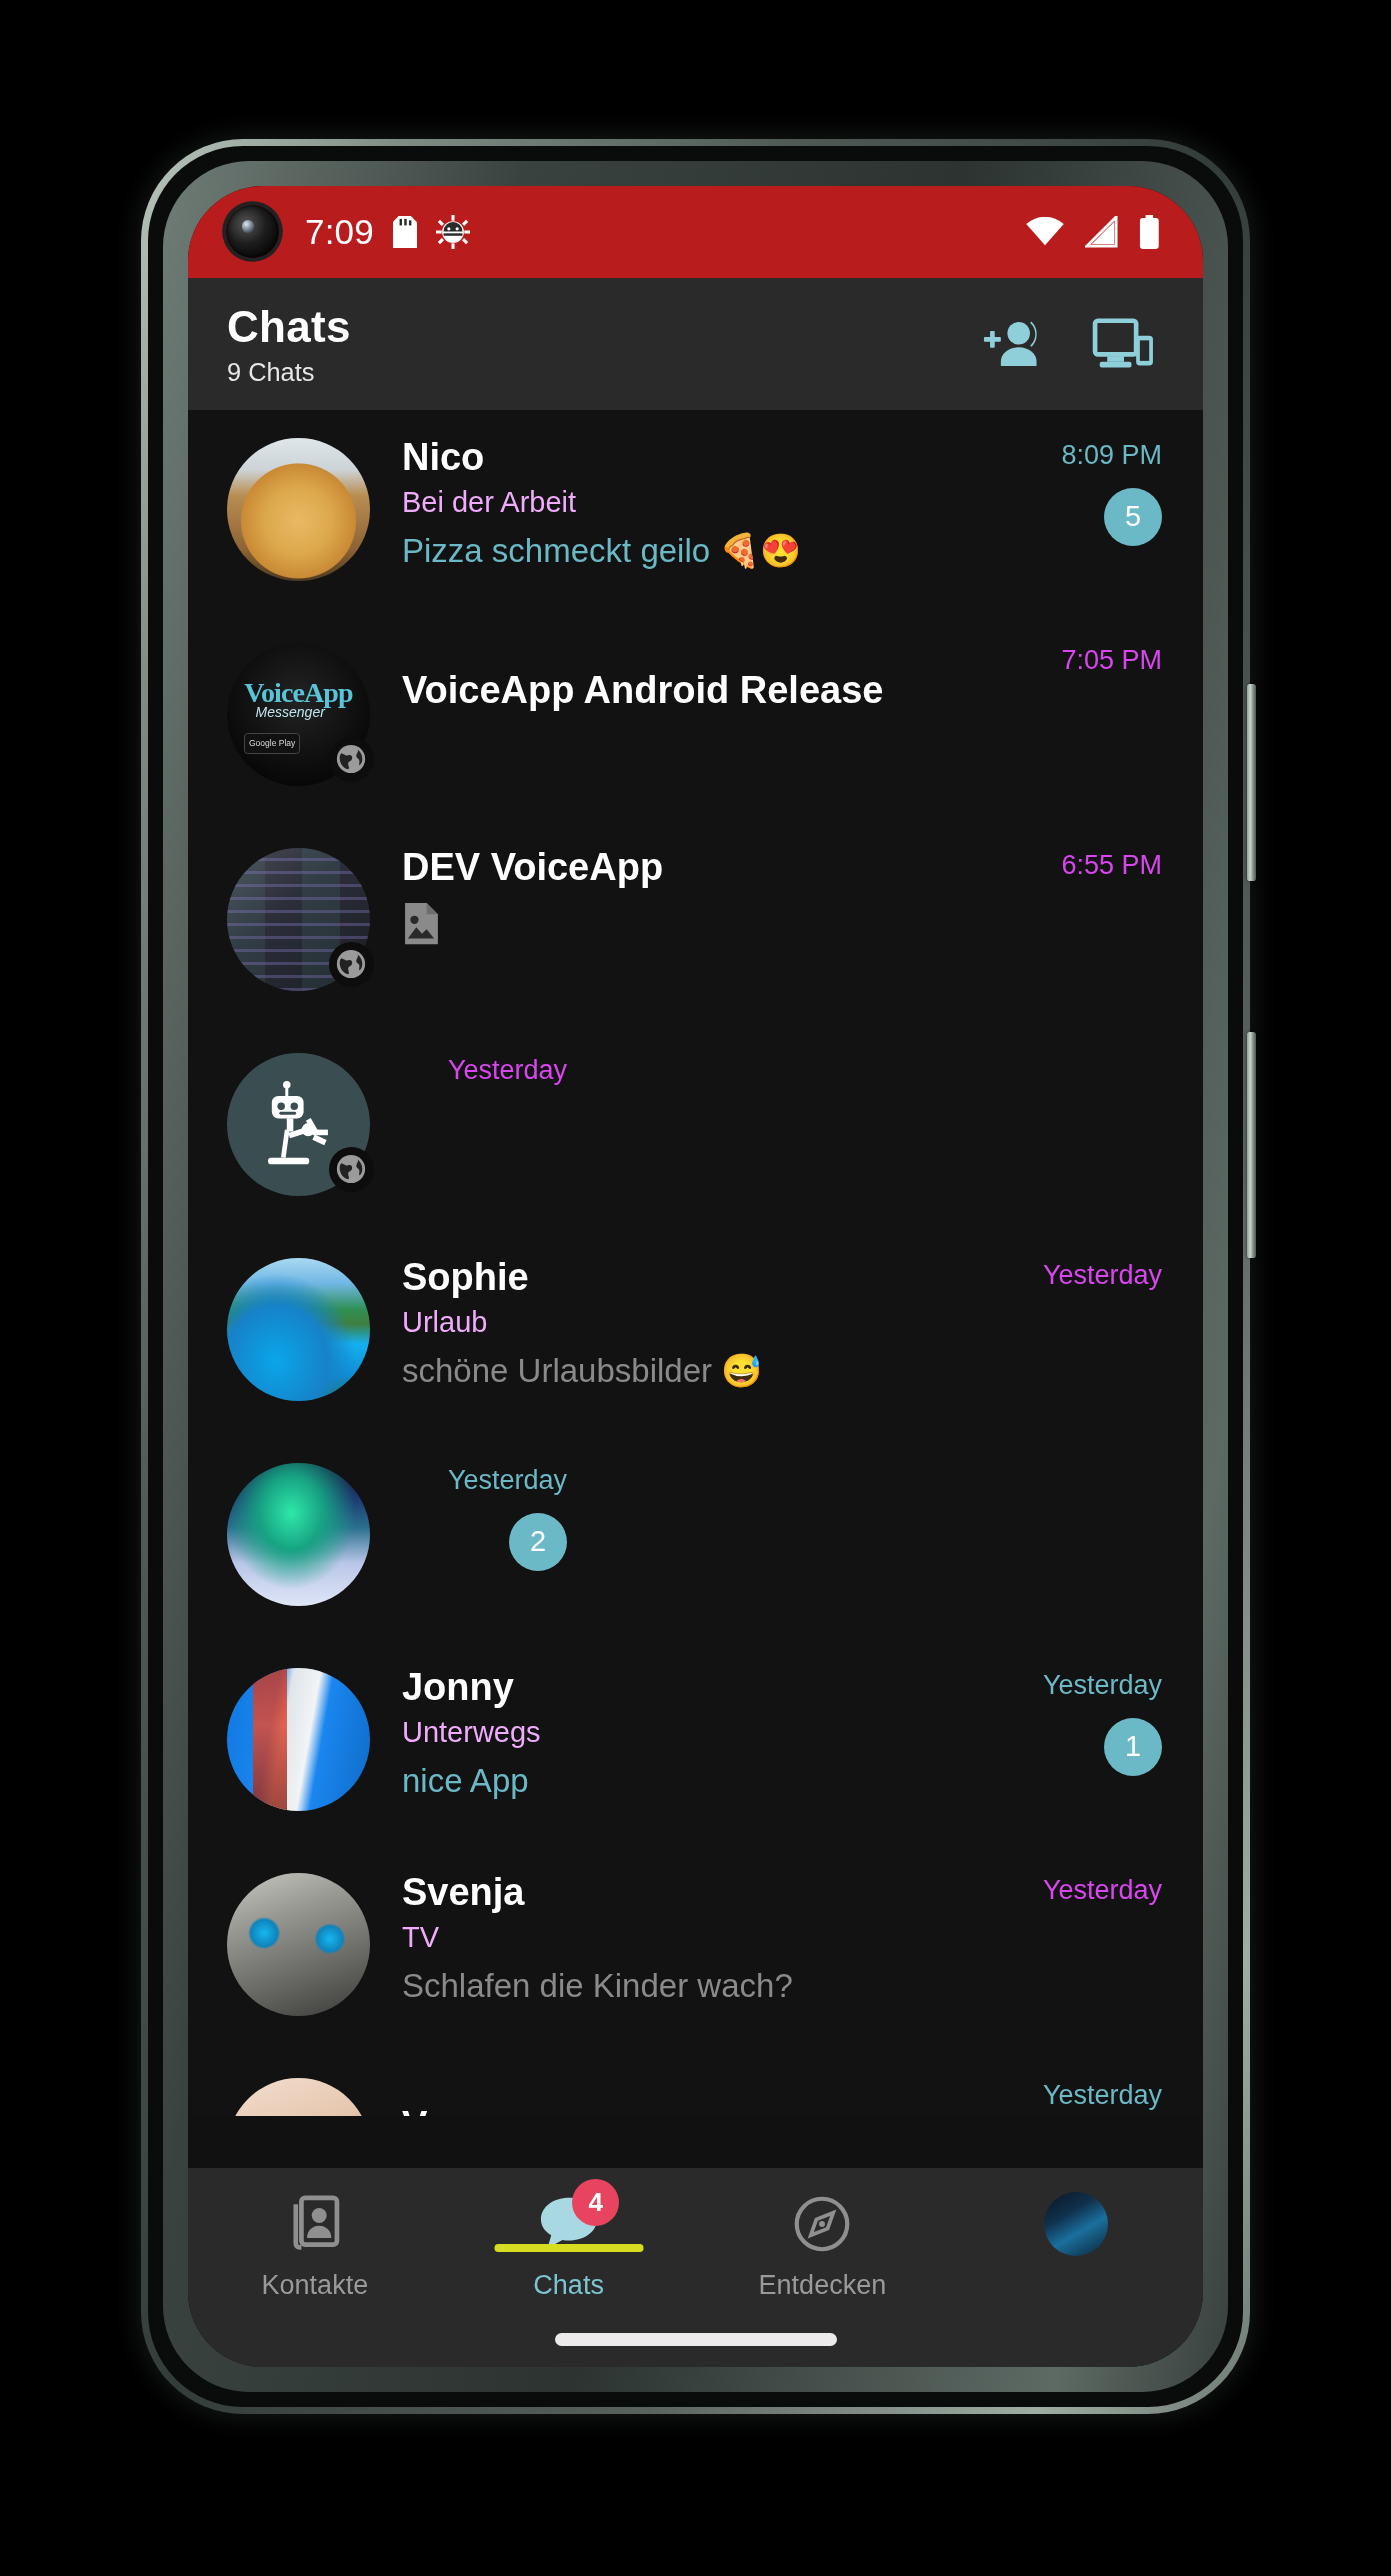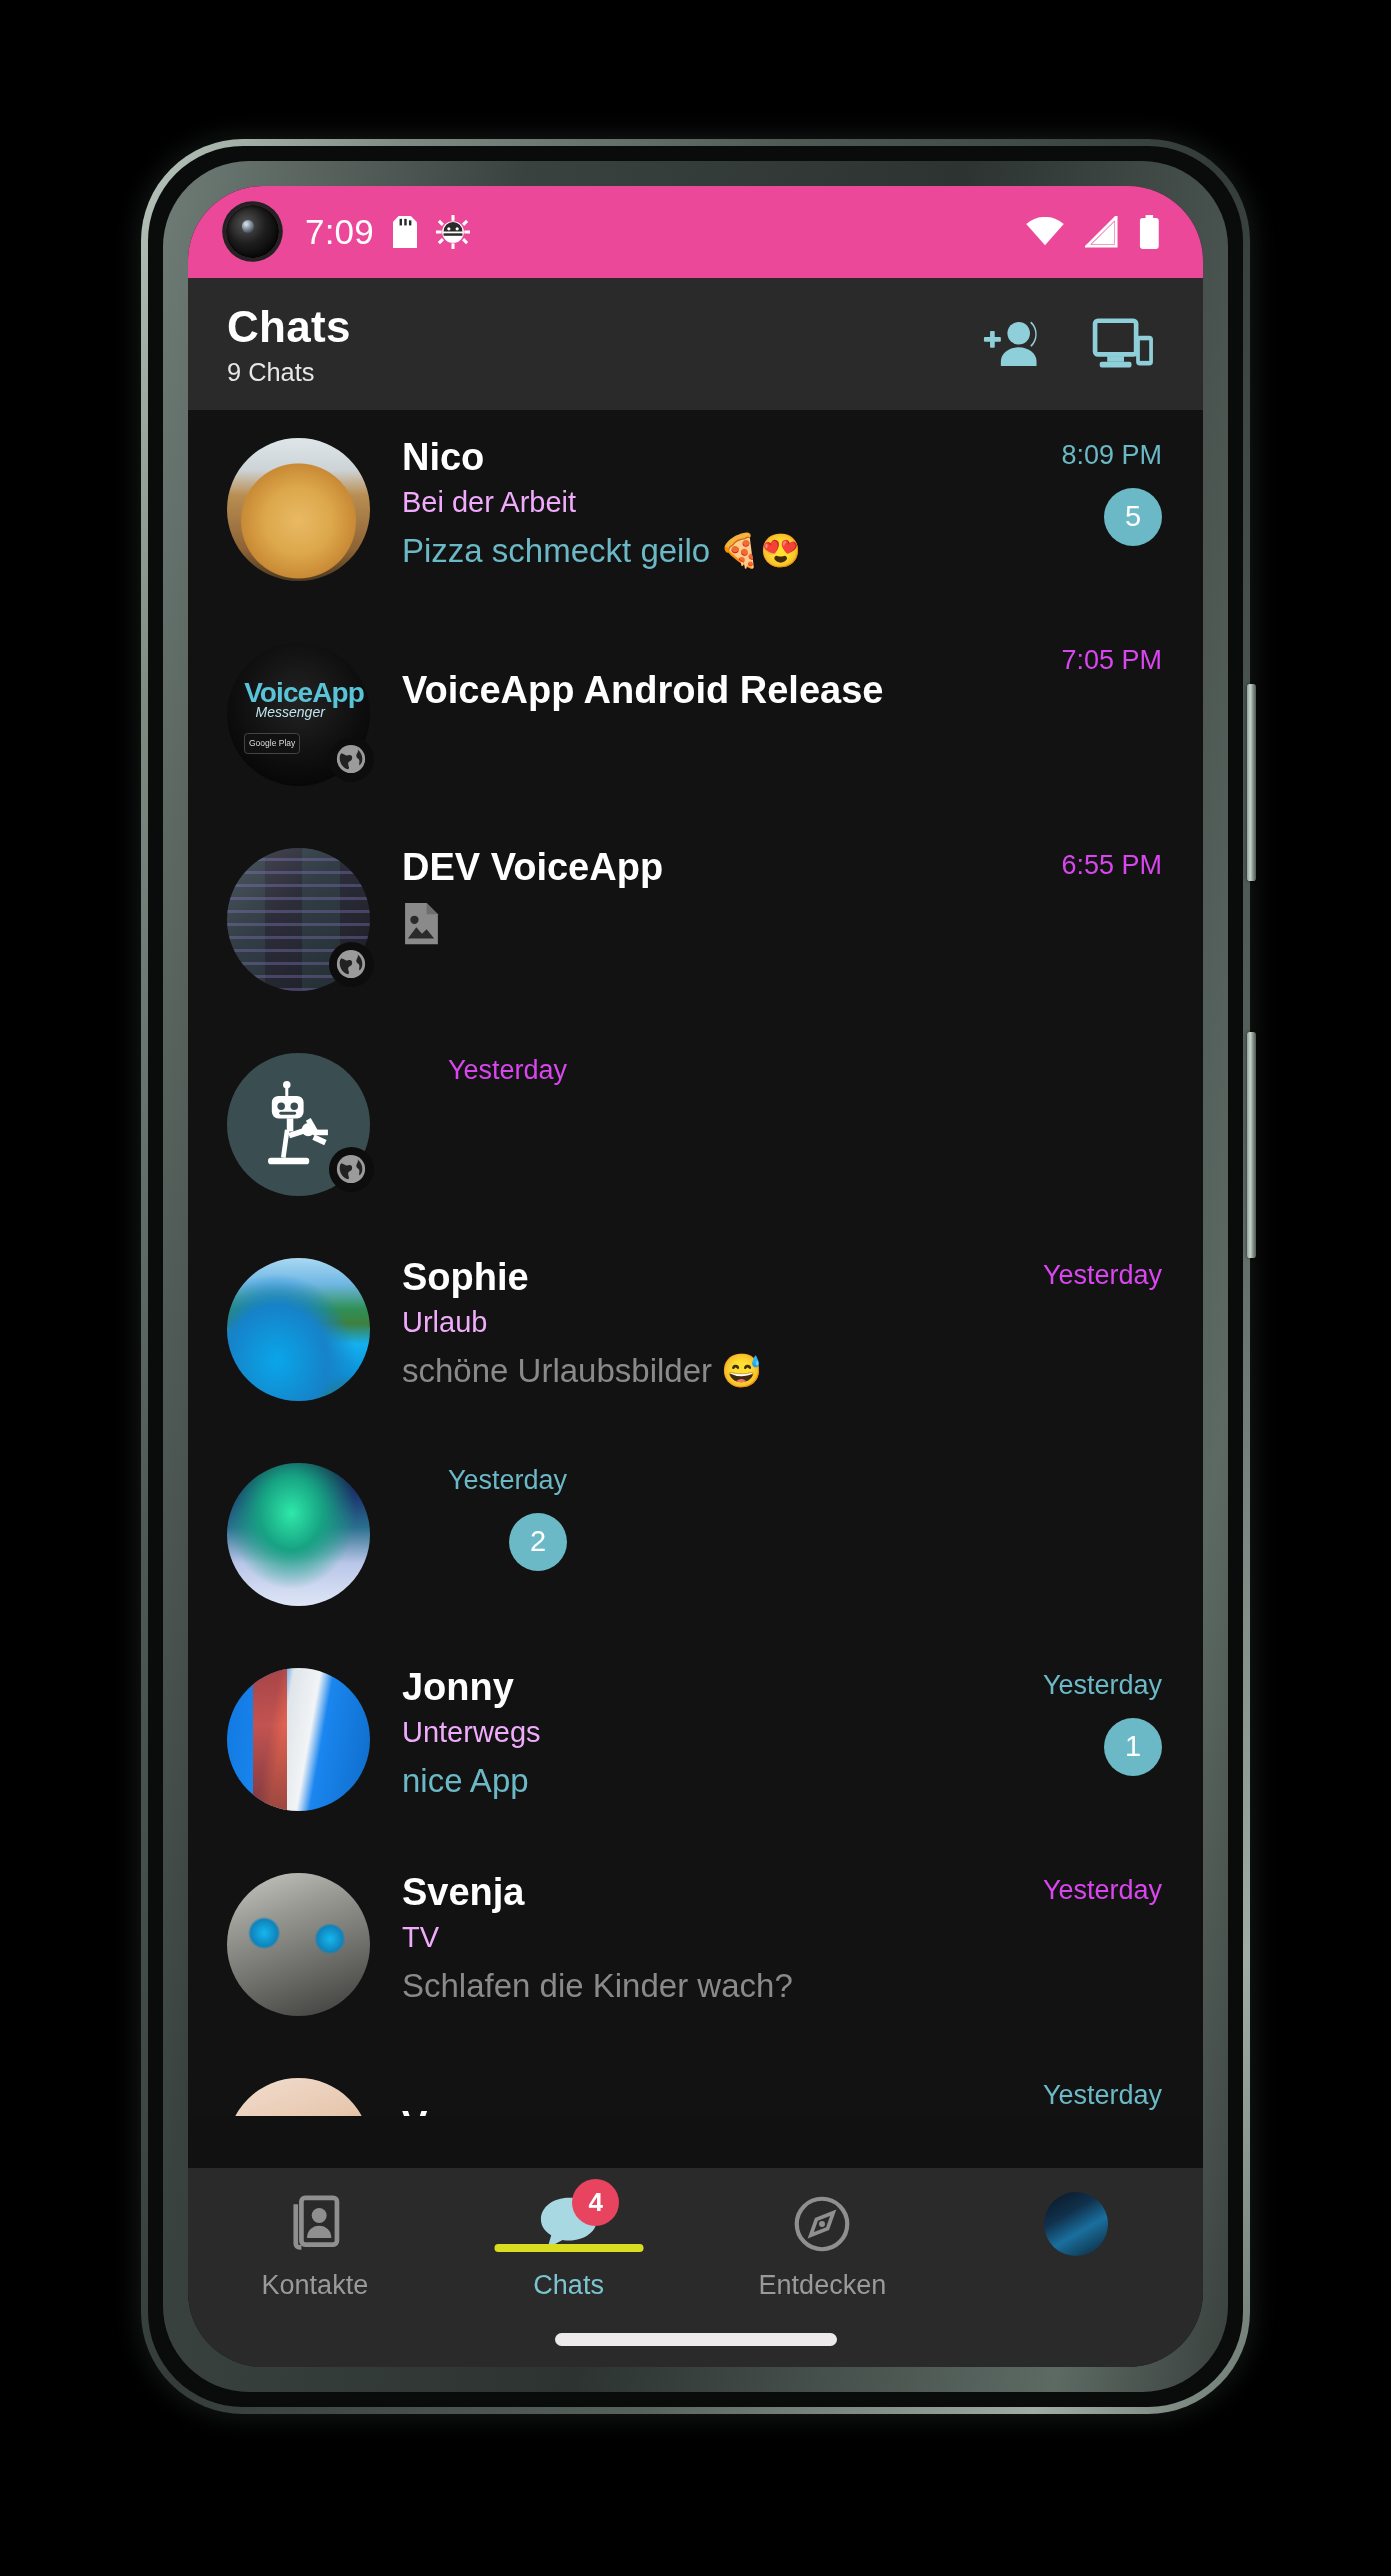--- a/index.html
+++ b/index.html
@@ -62,21 +62,21 @@
     background: linear-gradient(90deg,#8fa097,#c8d6cd 35%,#76837b 75%,#4e5a54);
     box-shadow: 0 0 3.8px rgba(0,0,0,.6);
   }
   #btn-volume { top: 545px; height: 197px; }
   #btn-power  { top: 893px; height: 226px; }
 
   
   #statusbar {
     position: relative;
     height: 92px;
-    background: #ec4899;
+    background: #b91c1c;
     display: flex;
     align-items: center;
     padding: 0 43px 0 38px;
     color: #fff;
   }
   #camera {
     width: 53px; height: 53px; border-radius: 50%;
     background: radial-gradient(circle at 38% 36%, #555 0%, #1d1d1d 42%, #0a0a0a 72%, #000 100%);
     box-shadow: 0 0 0 3.8px #222, inset 0 0 5.6px #000;
     position: relative; flex: none;
@@ -331,21 +331,21 @@
                 </div>
                 <div class="row-right">
                   <div class="row-time unread">8:09 PM</div>
                   <div class="unread-badge">5</div>
                 </div>
               </div>
               <div class="chat-row">
                 <div class="avatar-wrap">
                   <div class="avatar av-voiceapp">
                     <div style="position:absolute;inset:0;">
-                      <div style="position:absolute;left:12%;top:24%;font-size:28px;font-weight:700;color:#59c4d8;font-family:Liberation Sans, sans-serif;letter-spacing:-0.9px;">V<span style="color:#59c4d8">oiceApp</span></div>
+                      <div style="position:absolute;left:12%;top:24%;font-size:28px;font-weight:700;color:#59c4d8;font-family:Liberation Serif, serif;letter-spacing:-0.9px;">V<span style="color:#59c4d8">oiceApp</span></div>
                       <div style="position:absolute;left:20%;top:43%;font-size:14px;color:#bfe6ee;font-style:italic;">Messenger</div>
                       <div style="position:absolute;left:12%;top:63%;width:56px;height:20.7px;border-radius:3.8px;background:#111;border:0.9px solid #444;display:flex;align-items:center;justify-content:center;font-size:8.5px;color:#ddd;">Google Play</div>
                     </div>
                   </div>
                   <div class="globe-badge">
                     <svg width="32" height="32" viewBox="0 0 34 34">
                       <circle cx="17" cy="17" r="15" fill="#9b9b9b"></circle>
                       <path d="M7 11c3 1 4 3 7 2s5 1 4 4-4 2-4 5 2 4 0 6c-5-1-9-6-9-12 0-2 .6-4 2-5z" fill="#222"></path>
                       <path d="M24 7c3 2 5 6 5 10 0 3-1 5-3 7-1-3 1-5-1-7-2-1-3-3-2-5s2-3 1-5z" fill="#222"></path>
                     </svg>

